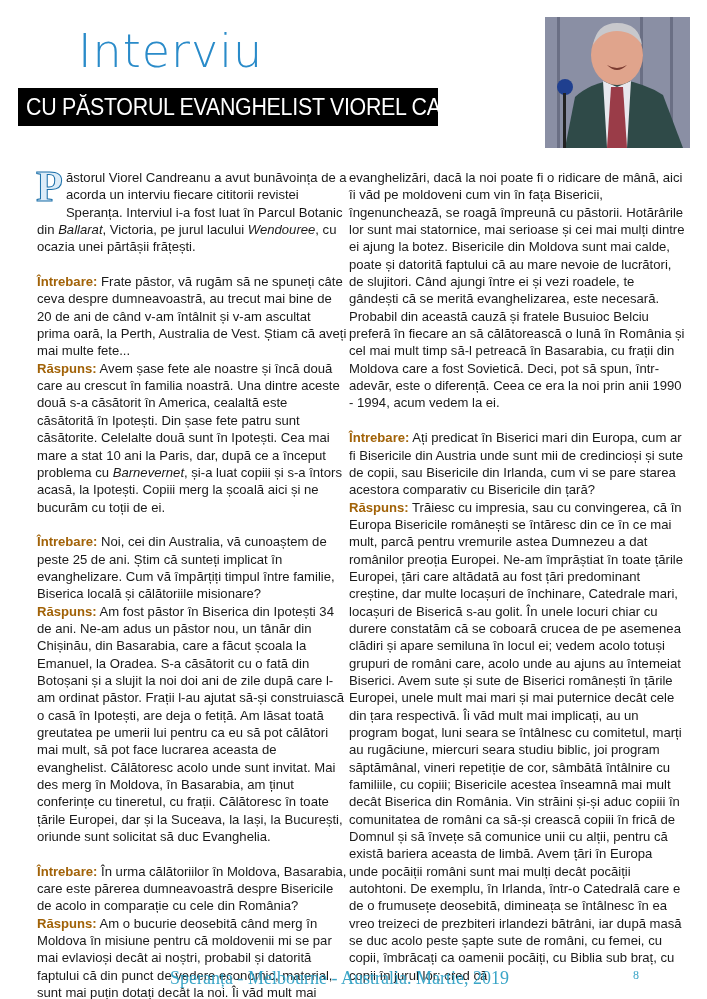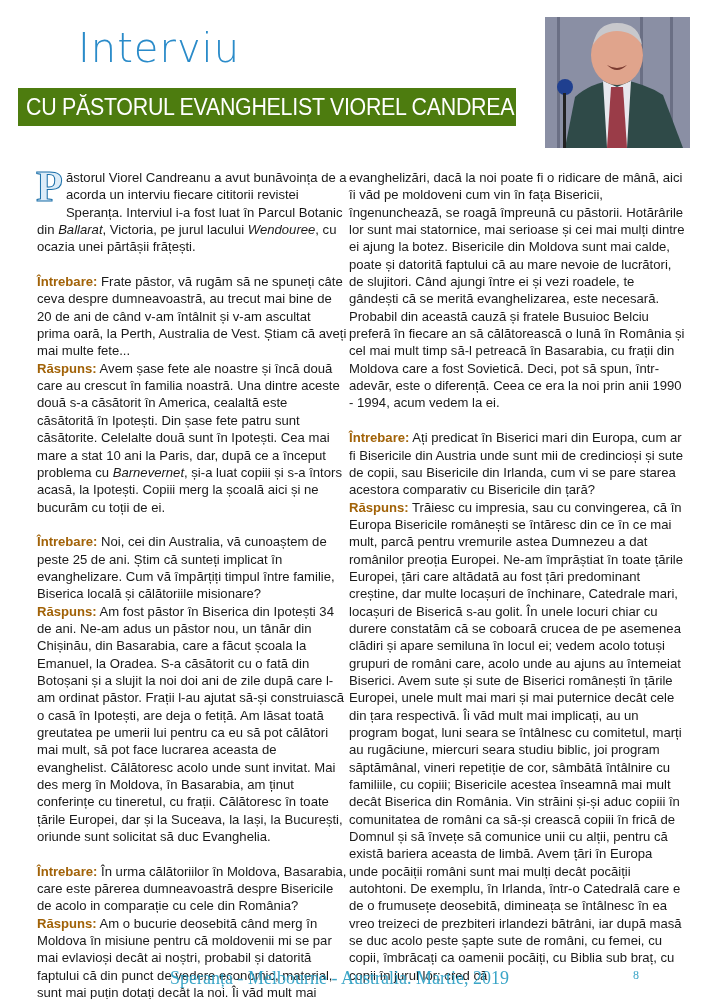--- a/index.html
+++ b/index.html
@@ -1,20 +1,20 @@
 <!DOCTYPE html>
 <html><head>
 <meta charset="utf-8">
 <style>
   html, body { margin:0; padding:0; background:#ffffff; }
   body { width:707px; height:999px; position:relative; overflow:hidden;
          font-family:"Liberation Sans", "DejaVu Sans", sans-serif; color:#1a1a1a; }
   .title { position:absolute; left:78px; top:28px; font-family:"DejaVu Sans", sans-serif;
-           font-weight:200; font-size:40px; color:#2a8bc9; letter-spacing:1px; line-height:1; }
-  .bar { position:absolute; left:18px; top:88px; width:498px; height:38px; background:#4d7c0f; }
+           font-weight:200; font-size:46px; color:#2a8bc9; letter-spacing:1px; line-height:1; }
+  .bar { position:absolute; left:18px; top:88px; width:420px; height:38px; background:#000000; }
   .bar-text { position:absolute; left:8px; top:6px; font-family:"Liberation Sans", sans-serif;
               font-size:23px; color:#ffffff; letter-spacing:-0.3px; white-space:nowrap; transform:scaleX(0.93); transform-origin:left; }
   .photo { position:absolute; left:545px; top:17px; width:145px; height:131px; overflow:hidden;
            background:linear-gradient(90deg,#7c8196 0%,#9a9fb0 40%,#8d92a6 70%,#737a90 100%); }
   .col { position:absolute; top:169px; font-size:13.1px; line-height:17.35px; }
   .col p { margin:0 0 17.35px 0; }
   .col-left { left:37px; width:310px; }
   .col-right { left:349px; width:336px; }
   .q { color:#a16207; font-weight:bold;text-align:right; }
   .dropcap { float:left; font-family:"Liberation Serif", serif; font-size:44px; line-height:34px;

